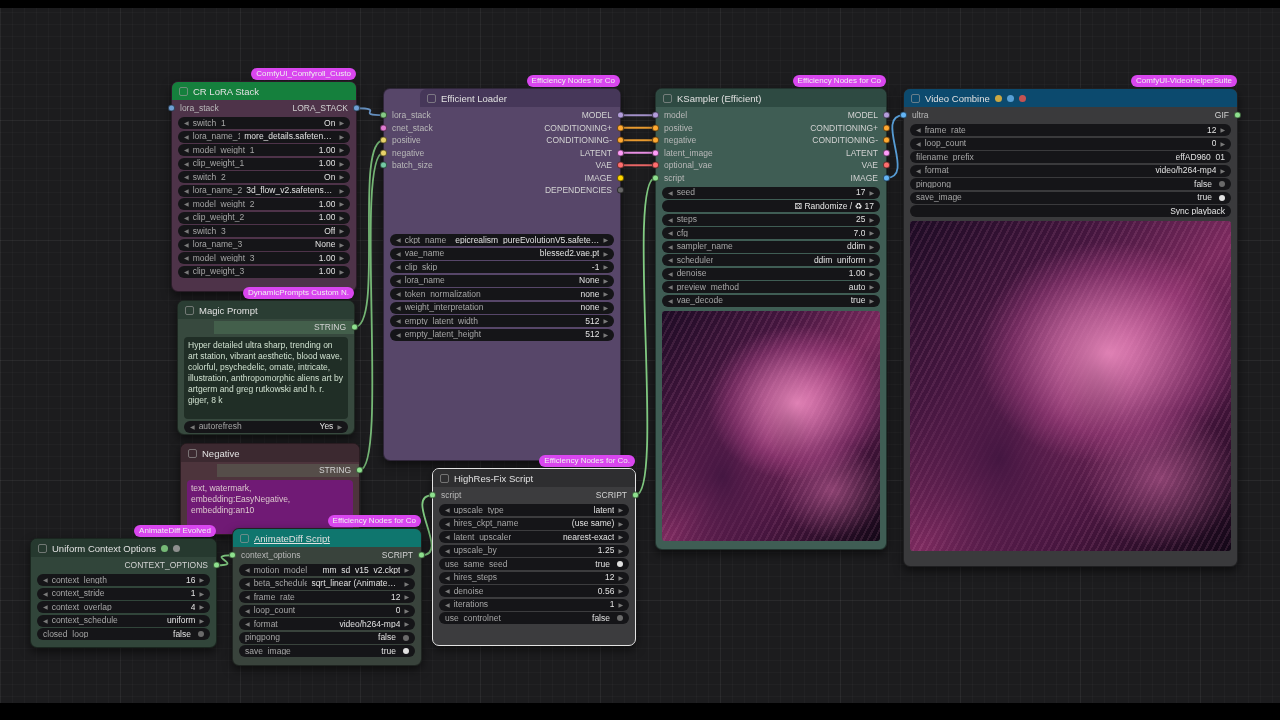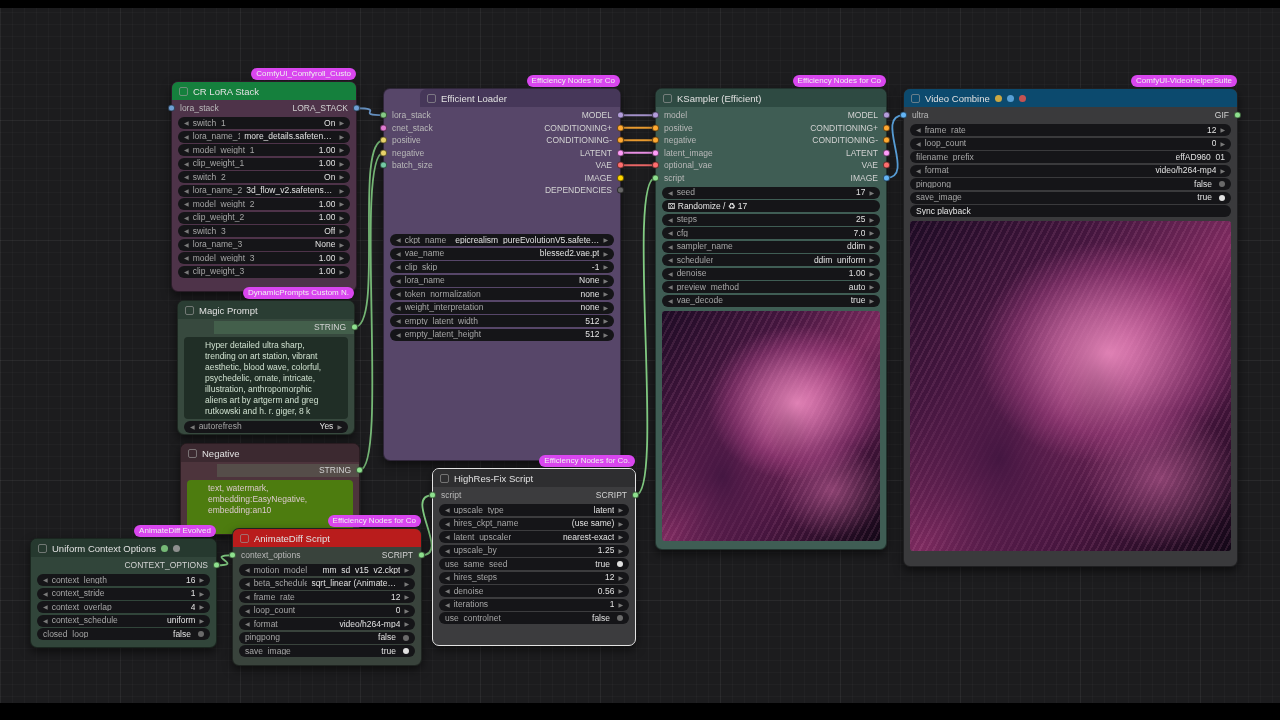--- a/index.html
+++ b/index.html
@@ -33,25 +33,25 @@
     transform:translateY(-50%);border:1px solid rgba(0,0,0,.55);box-sizing:border-box;}
   .slot-dot.in{left:-4px;} .slot-dot.out{right:-4px;}
   .slot-label{color:#b9b9b9;font-size:8.5px;white-space:nowrap;}
   .slot-label.out{margin-left:auto;color:#d2d2d2;}
   .widget{height:12px;margin:1.5px 6px;background:#151518;border-radius:6px;
     display:flex;align-items:center;padding:0 6px;gap:4px;font-size:8.5px;line-height:1;}
   .widget .arrow{color:#7a7a7a;font-size:6px;flex:0 0 auto;}
   .wlabel{color:#a6a6a6;white-space:nowrap;overflow:hidden;max-width:55%;}
   .wvalue{margin-left:auto;color:#e2e2e2;white-space:nowrap;overflow:hidden;
     text-overflow:ellipsis;max-width:68%;}
-  .widget.button{justify-content:flex-start;color:#e6e6e6;}
+  .widget.button{justify-content:flex-end;color:#e6e6e6;}
   .widget.button .wlabel{color:#e6e6e6;max-width:100%;margin:0;}
   .tdot{flex:0 0 auto;width:6px;height:6px;border-radius:50%;margin-left:3px;}
   .tdot.on{background:#e0e0e0;} .tdot.off{background:#6a6a6a;}
-  .ta{margin:2px 6px;border-radius:4px;padding:3px 21px;font-size:8.5px;line-height:1.3;
+  .ta{margin:2px 6px;border-radius:4px;padding:3px 4px;font-size:8.5px;line-height:1.3;
     overflow:hidden;}
   .wspacer{width:100%;}
   .preview{margin:4px 6px 6px 6px;border-radius:3px;
     background:
       radial-gradient(ellipse 55% 45% at 62% 40%, rgba(246,146,199,.85), rgba(190,80,150,.35) 55%, rgba(0,0,0,0) 75%),
       radial-gradient(ellipse 18% 30% at 58% 46%, rgba(45,12,38,.75), rgba(0,0,0,0) 62%),
       radial-gradient(ellipse 45% 60% at 28% 72%, rgba(62,20,62,.9), rgba(0,0,0,0) 70%),
       radial-gradient(ellipse 35% 30% at 78% 78%, rgba(232,122,182,.45), rgba(0,0,0,0) 70%),
       repeating-linear-gradient(118deg, rgba(255,170,212,.10) 0 2px, rgba(0,0,0,0) 2px 6px),
       linear-gradient(135deg,#1d0b24 0%, #45163f 30%, #7b2a5e 52%, #4a1640 72%, #120716 100%);}
@@ -433,21 +433,21 @@
         <div class="node-header" style="background: rgb(60, 41, 48);">
           <div class="collapse-icon"></div>
           <span>Negative</span>
         </div>
         <div class="slots">
           <div class="slot-row banner">
             <span class="slot-label out">STRING</span>
             <div class="slot-dot out" style="background: rgb(142, 224, 142);"></div>
           </div>
         </div>
-        <div class="ta" style="height: 48px; background: #4d7c0f; color: rgb(220, 201, 206);">text, watermark, embedding:EasyNegative, embedding:an10</div>
+        <div class="ta" style="height: 48px; background: #701a75; color: rgb(220, 201, 206);">text, watermark, embedding:EasyNegative, embedding:an10</div>
       </div>
       <div class="node" style="left: 30px; top: 538px; width: 185px; height: 108px; background: rgb(49, 69, 58);">
         <div class="badge">AnimateDiff Evolved</div>
         <div class="node-header" style="background: rgb(38, 57, 47);">
           <div class="collapse-icon"></div>
           <span>Uniform Context Options</span>
           <div class="ticon" style="background: rgb(126, 200, 126);"></div>
           <div class="ticon" style="background: rgb(154, 154, 154);"></div>
         </div>
         <div class="slots">
@@ -481,21 +481,21 @@
           <span class="arrow">▶</span>
         </div>
         <div class="widget">
           <span class="wlabel">closed_loop</span>
           <span class="wvalue">false</span>
           <span class="tdot off"></span>
         </div>
       </div>
       <div class="node" style="left: 232px; top: 528px; width: 188px; height: 136px; background: rgb(57, 67, 60);">
         <div class="badge">Efficiency Nodes for Co</div>
-        <div class="node-header" style="background: #b91c1c;">
+        <div class="node-header" style="background: #0f766e; text-decoration: underline;">
           <div class="collapse-icon"></div>
           <span>AnimateDiff Script</span>
         </div>
         <div class="slots">
           <div class="slot-row">
             <div class="slot-dot in" style="background: rgb(142, 224, 142);"></div>
             <span class="slot-label">context_options</span>
             <span class="slot-label out">SCRIPT</span>
             <div class="slot-dot out" style="background: rgb(142, 224, 142);"></div>
           </div>

